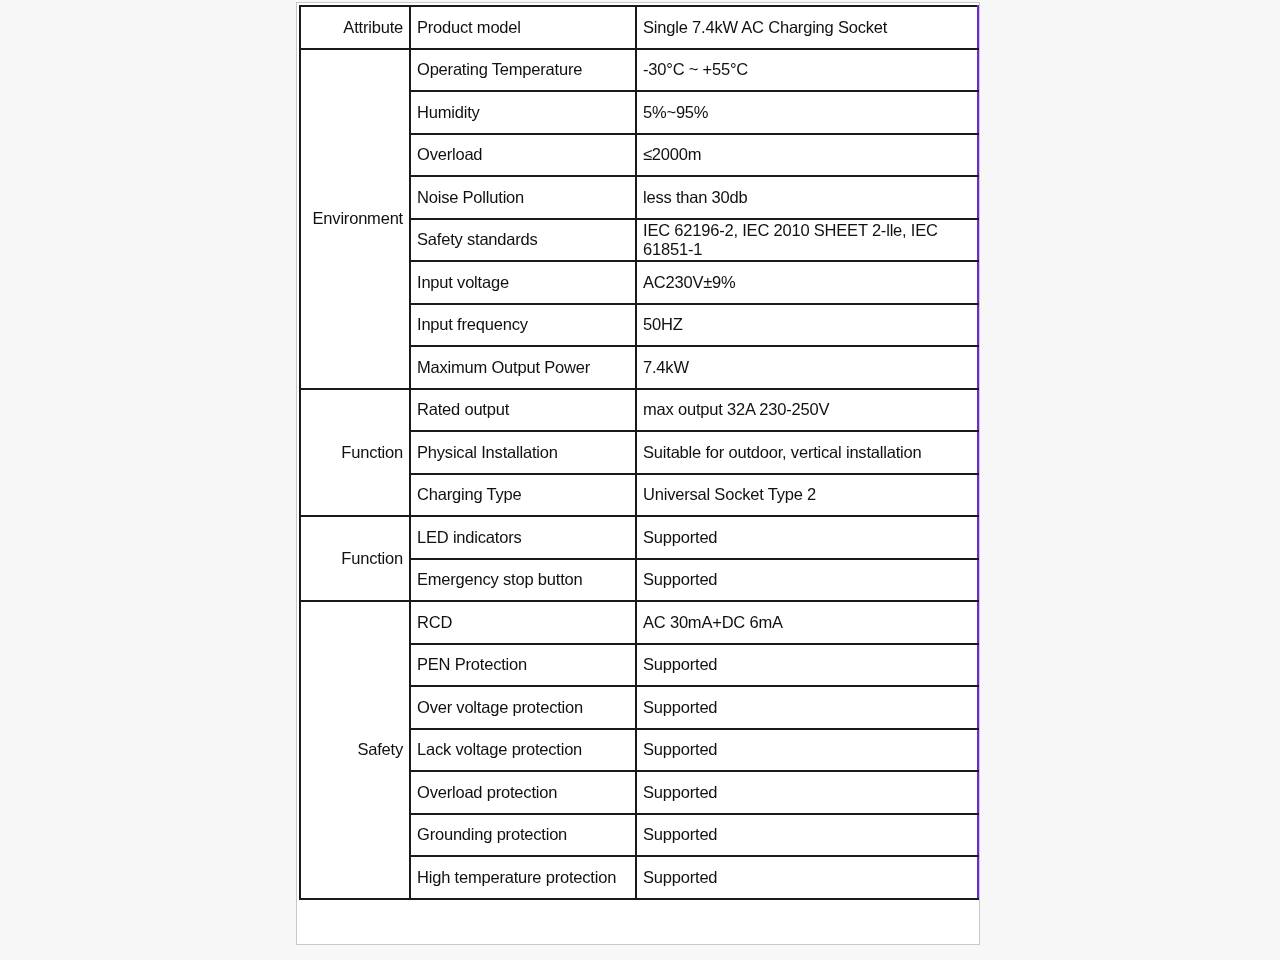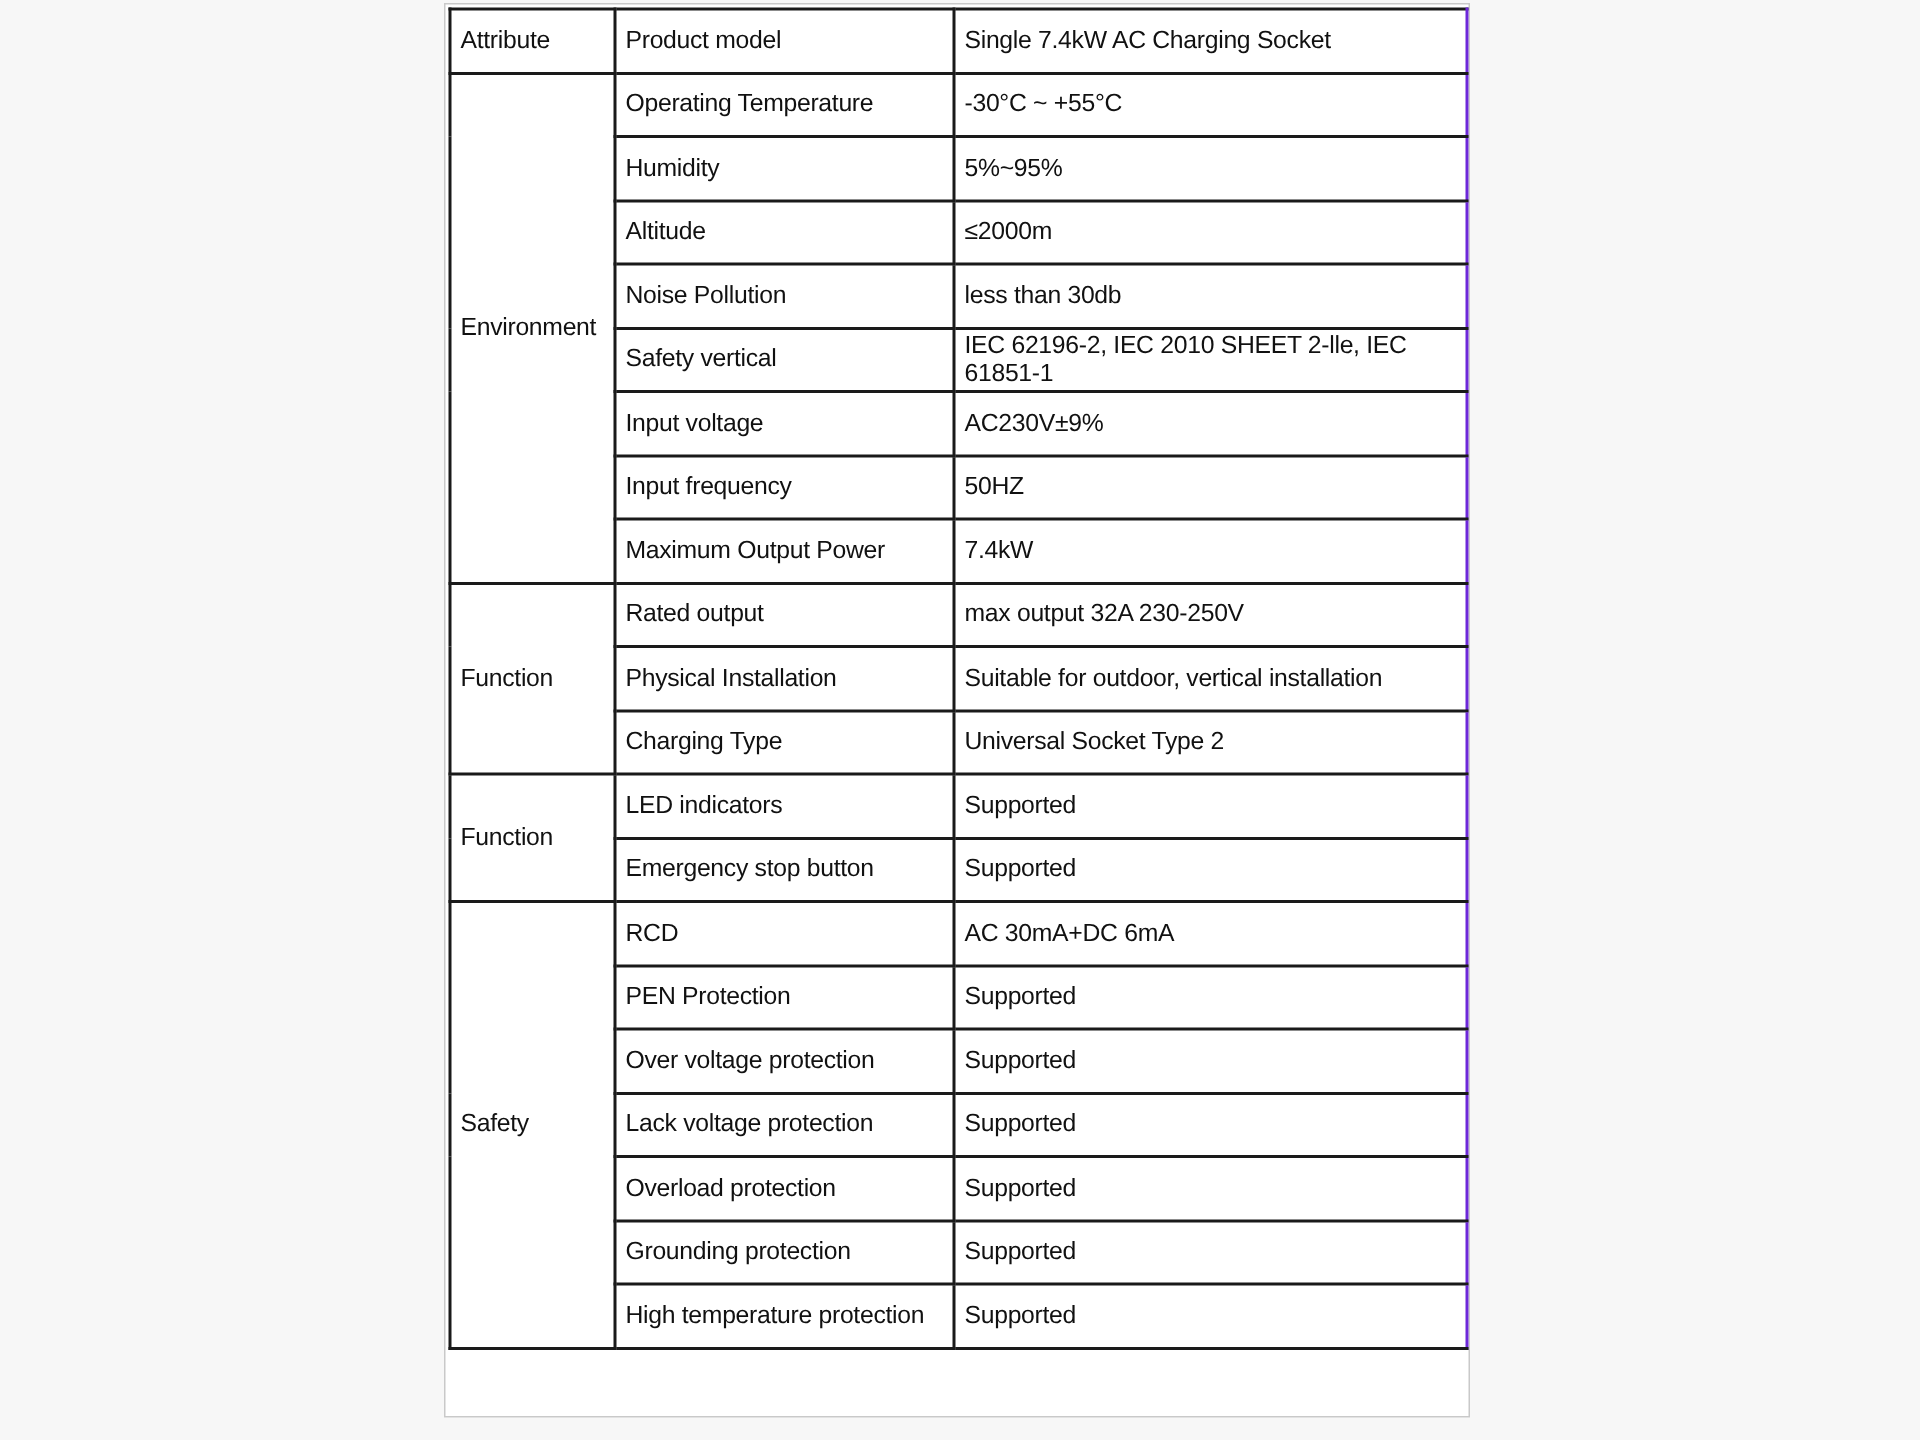--- a/index.html
+++ b/index.html
@@ -26,21 +26,21 @@
     font-size:16.5px;
     color:#111;
   }
   table.spec td {
     border:2px solid #1a1a1a;
     height:40.5px;
     padding:0 6px;
     vertical-align:middle;
     letter-spacing:-0.2px;
   }
-  td.cat { width:96px; text-align:left; padding:0 4px; }
+  td.cat { width:96px; text-align:right; padding:0 4px; }
   td.attr { width:212px; }
   td.val { }
   table.spec tr:last-child td { border-bottom:2px solid #1a1a1a;border-radius:20px; }
   table.spec td:last-child { border-right:2px solid #6d28d9; }
 </style>
 </head>
 <body>
 
 <div class="page">
   <table class="spec">
@@ -54,29 +54,29 @@
       <tr>
         <td class="cat" rowspan="8">Environment</td>
         <td class="attr">Operating Temperature</td>
         <td class="val">-30°C ~ +55°C</td>
       </tr>
       <tr>
         <td class="attr">Humidity</td>
         <td class="val">5%~95%</td>
       </tr>
       <tr>
-        <td class="attr">Altitude</td>
+        <td class="attr">Overload</td>
         <td class="val">≤2000m</td>
       </tr>
       <tr>
         <td class="attr">Noise Pollution</td>
         <td class="val">less than 30db</td>
       </tr>
       <tr>
-        <td class="attr">Safety vertical</td>
+        <td class="attr">Safety standards</td>
         <td class="val">IEC 62196-2, IEC 2010 SHEET 2-lle, IEC 61851-1</td>
       </tr>
       <tr>
         <td class="attr">Input voltage</td>
         <td class="val">AC230V±9%</td>
       </tr>
       <tr>
         <td class="attr">Input frequency</td>
         <td class="val">50HZ</td>
       </tr>

